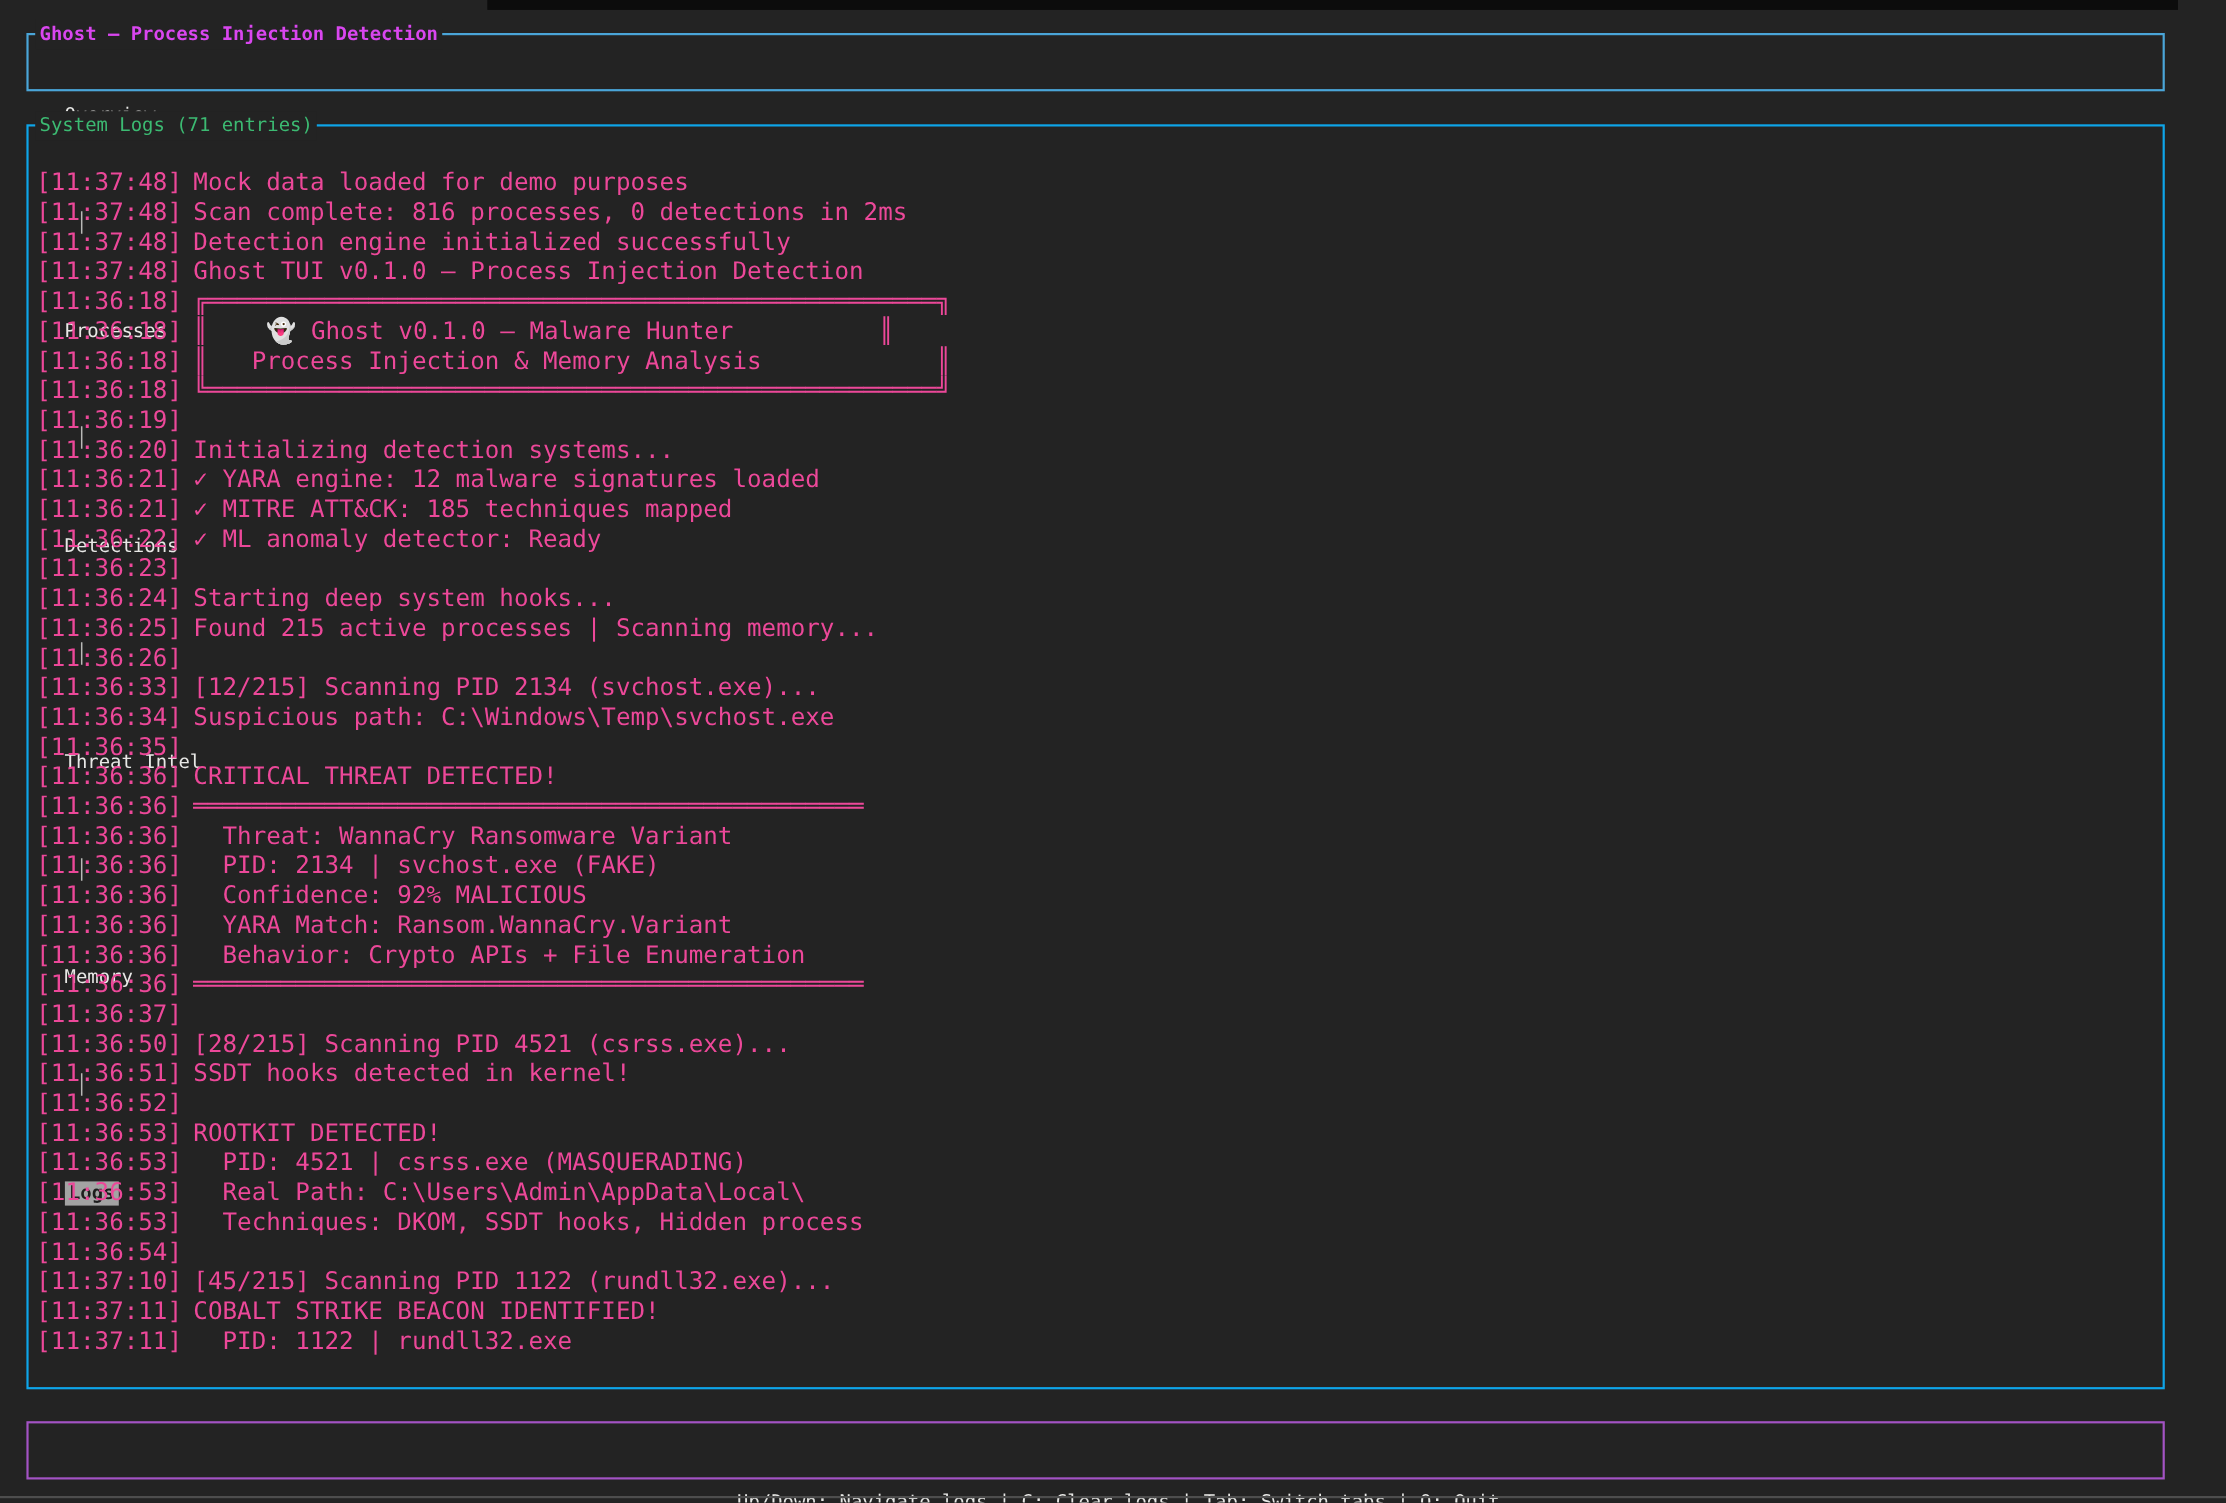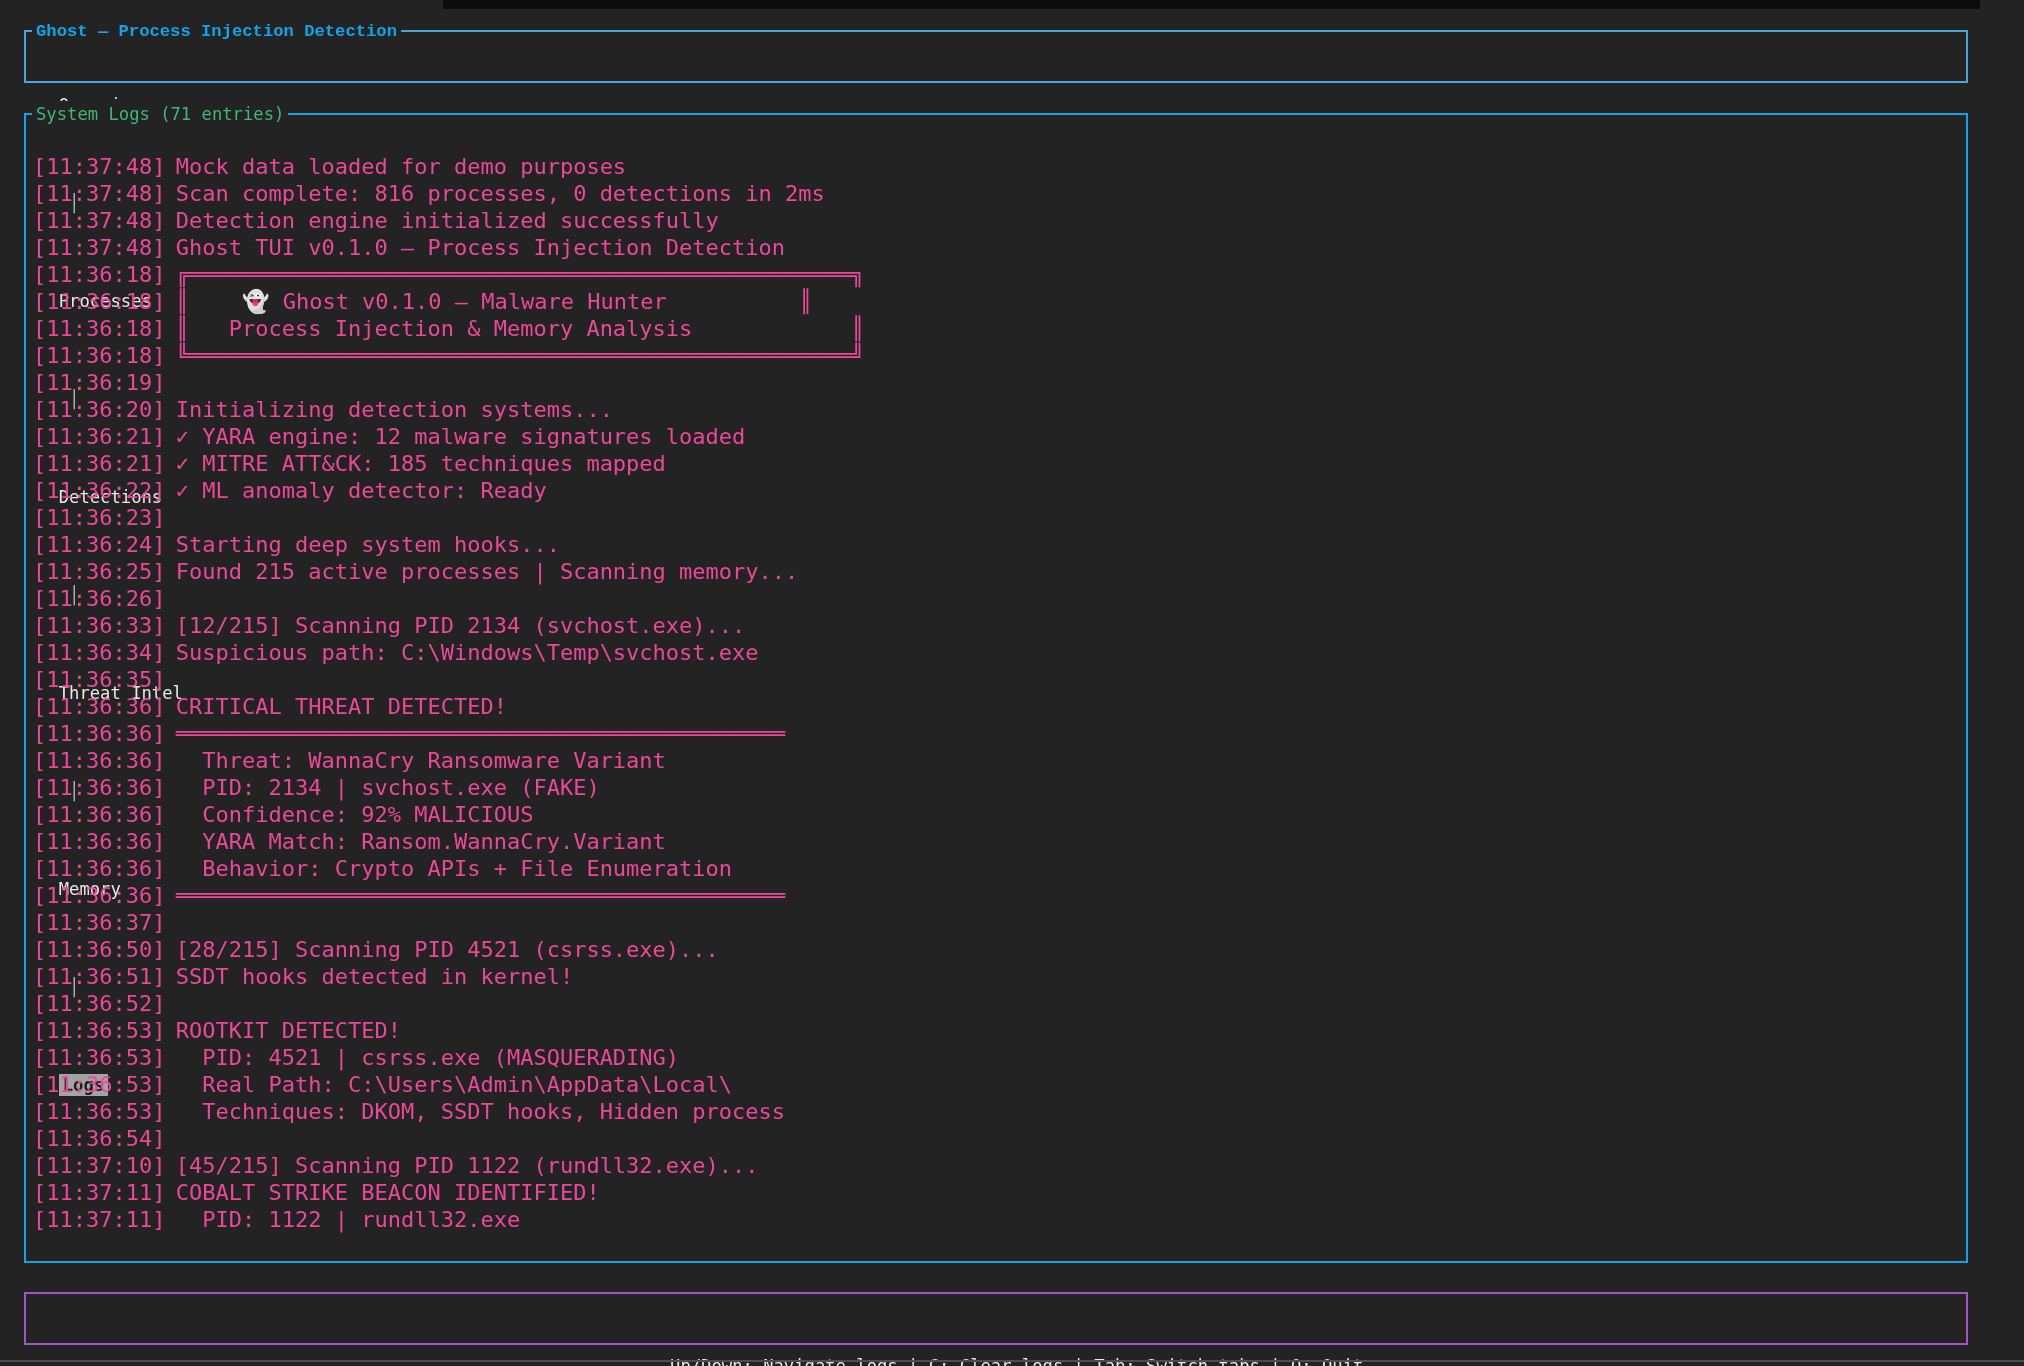--- a/index.html
+++ b/index.html
@@ -19,21 +19,21 @@
   .panel { position: absolute; left: 24px; width: 1944px; }
   .panel-title {
     position: absolute; top: -14px; left: 6px;
     background: #232323; padding: 0 4px;
     font-size: 17.2px; line-height: 27px; white-space: pre;
   }
   .tabs-panel {
     top: 30px; height: 53px;
     border: 2px solid #4aa5d8;
   }
-  .tabs-panel .panel-title { color: #0ea5e9; font-weight: bold; font-family: Liberation Mono, monospace; }
+  .tabs-panel .panel-title { color: #d946ef; font-weight: bold; }
   .tab-row {
     position: absolute; left: 12px; top: 0; right: 6px; bottom: 0;
     line-height: 49px; font-size: 17.2px; white-space: pre;
   }
   .tab { color: #e8e8e6; cursor: default; }
   .tab.active {
     background: #a3a3a3; color: #1d1d1d; font-weight: bold;
     padding: 1px 4px;
   }
   .tab-sep { color: #b9b9b7; }

